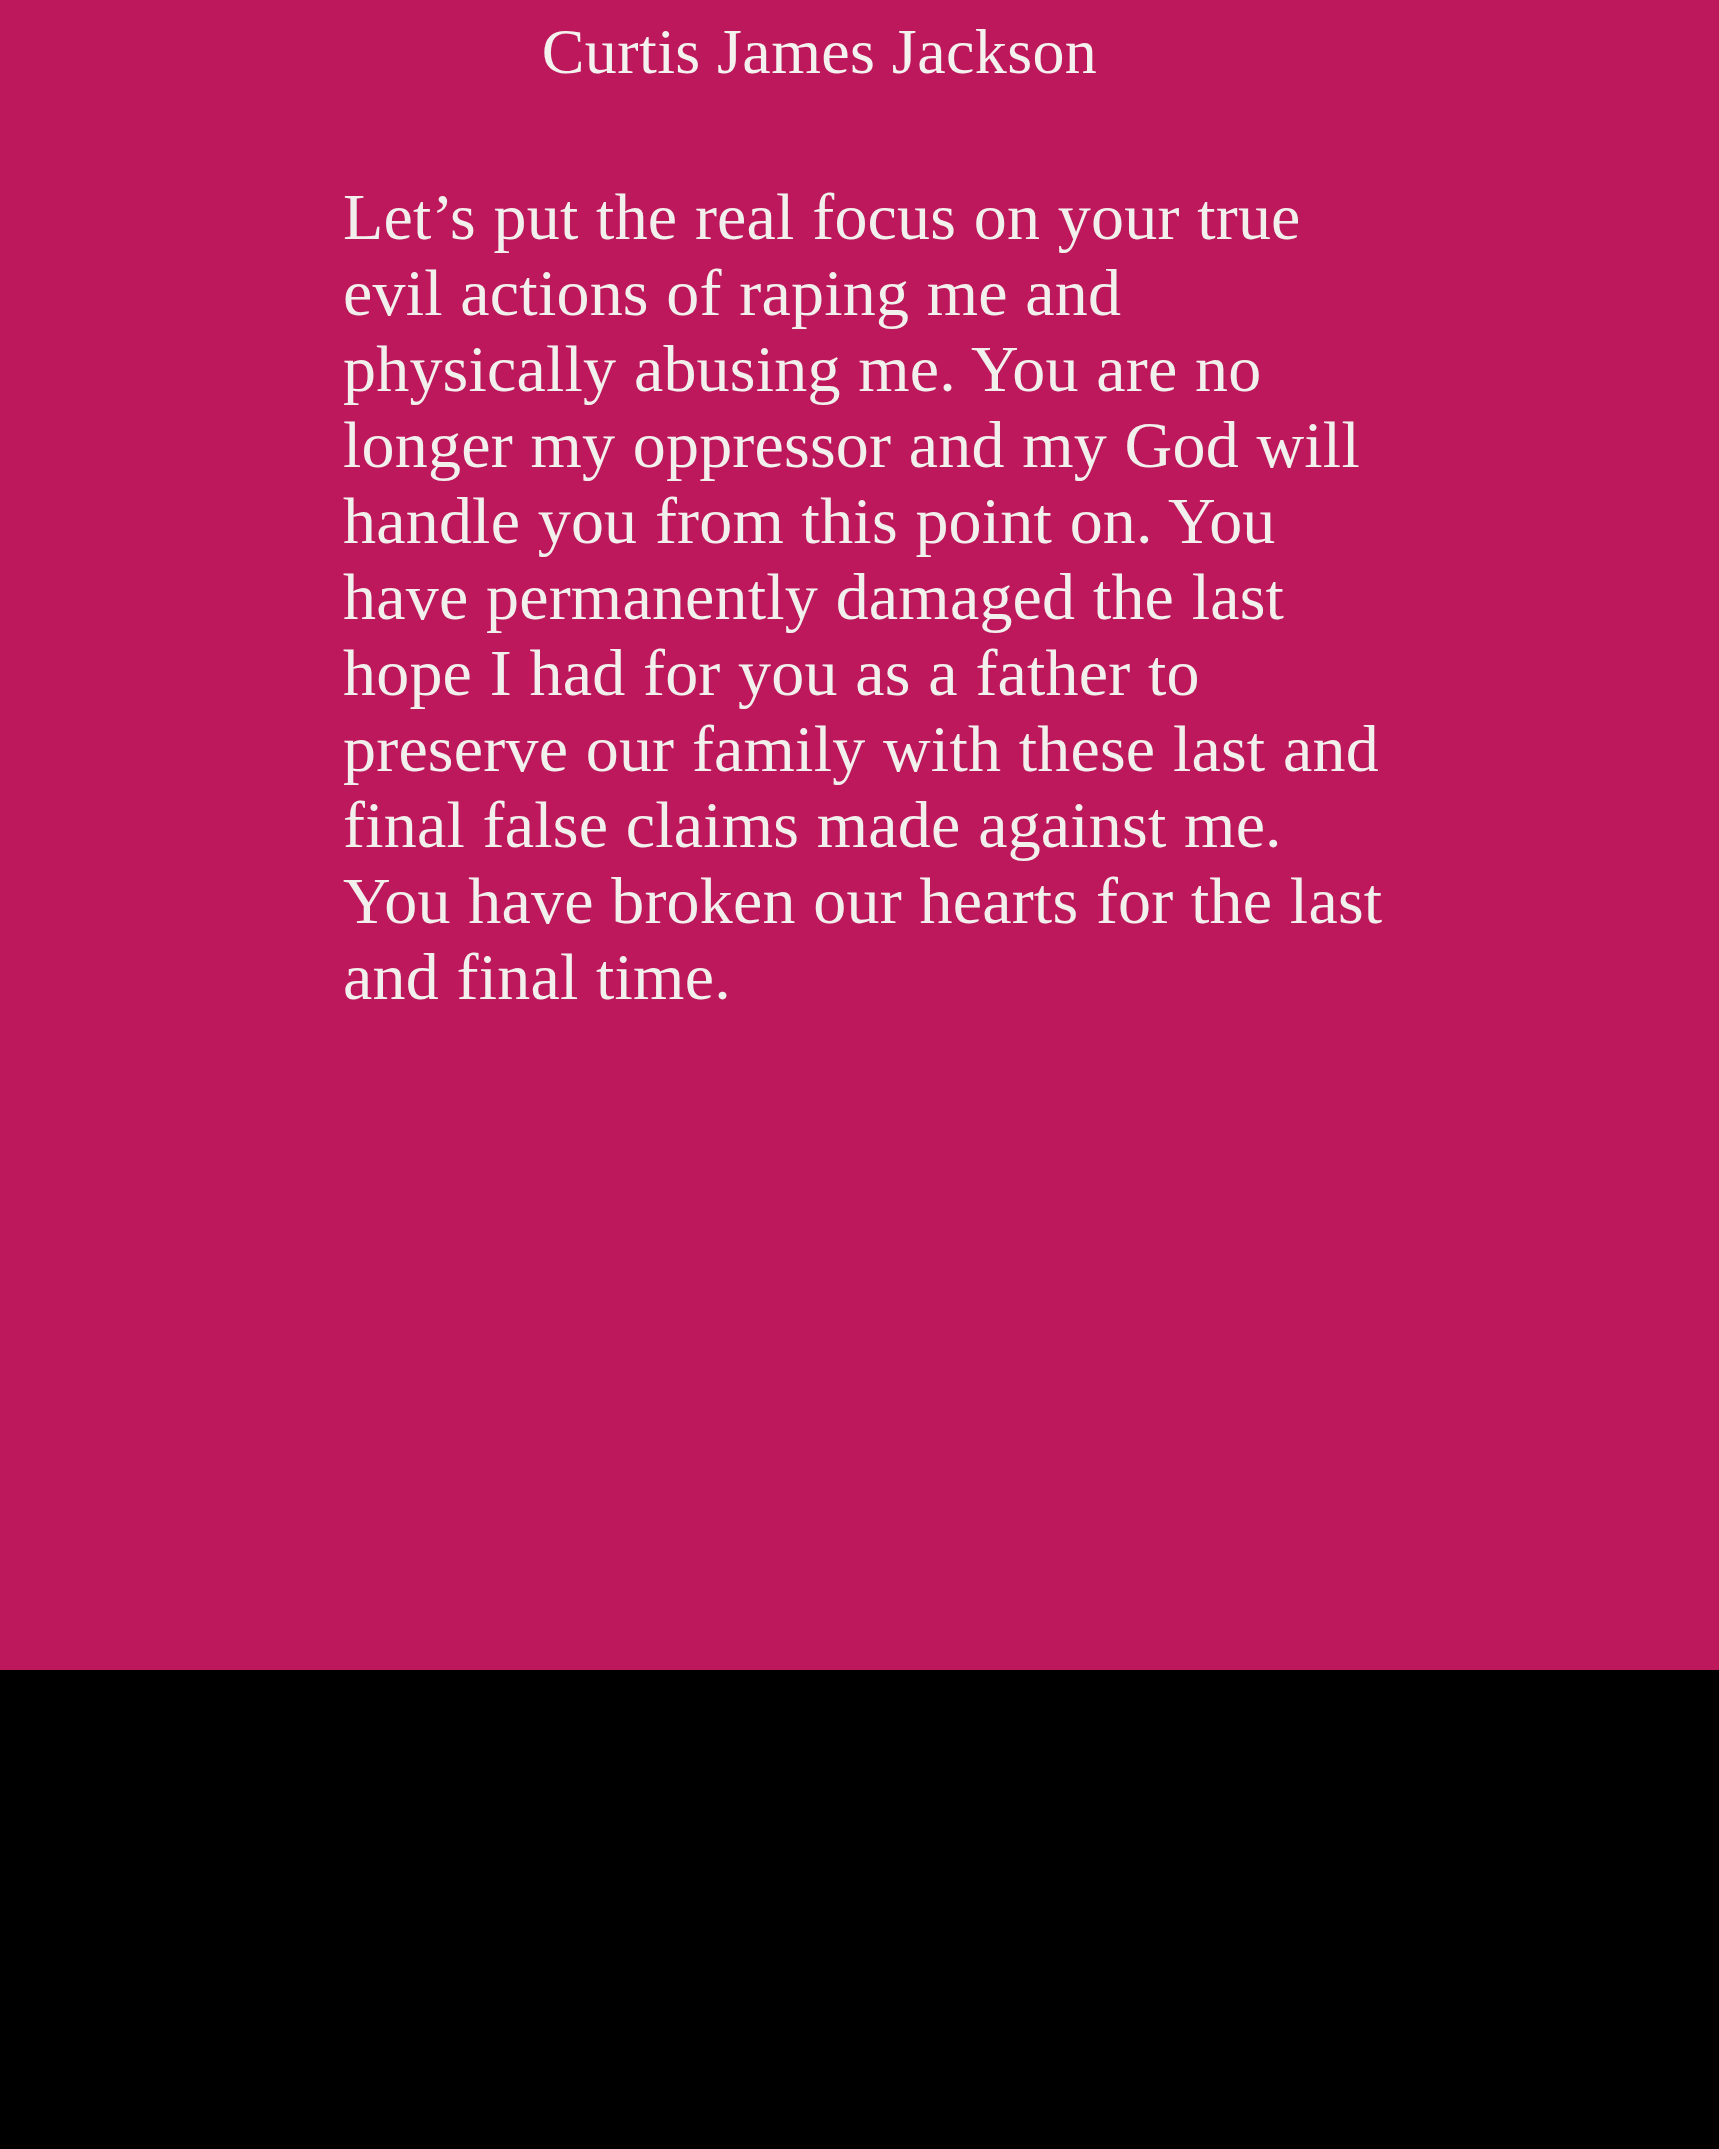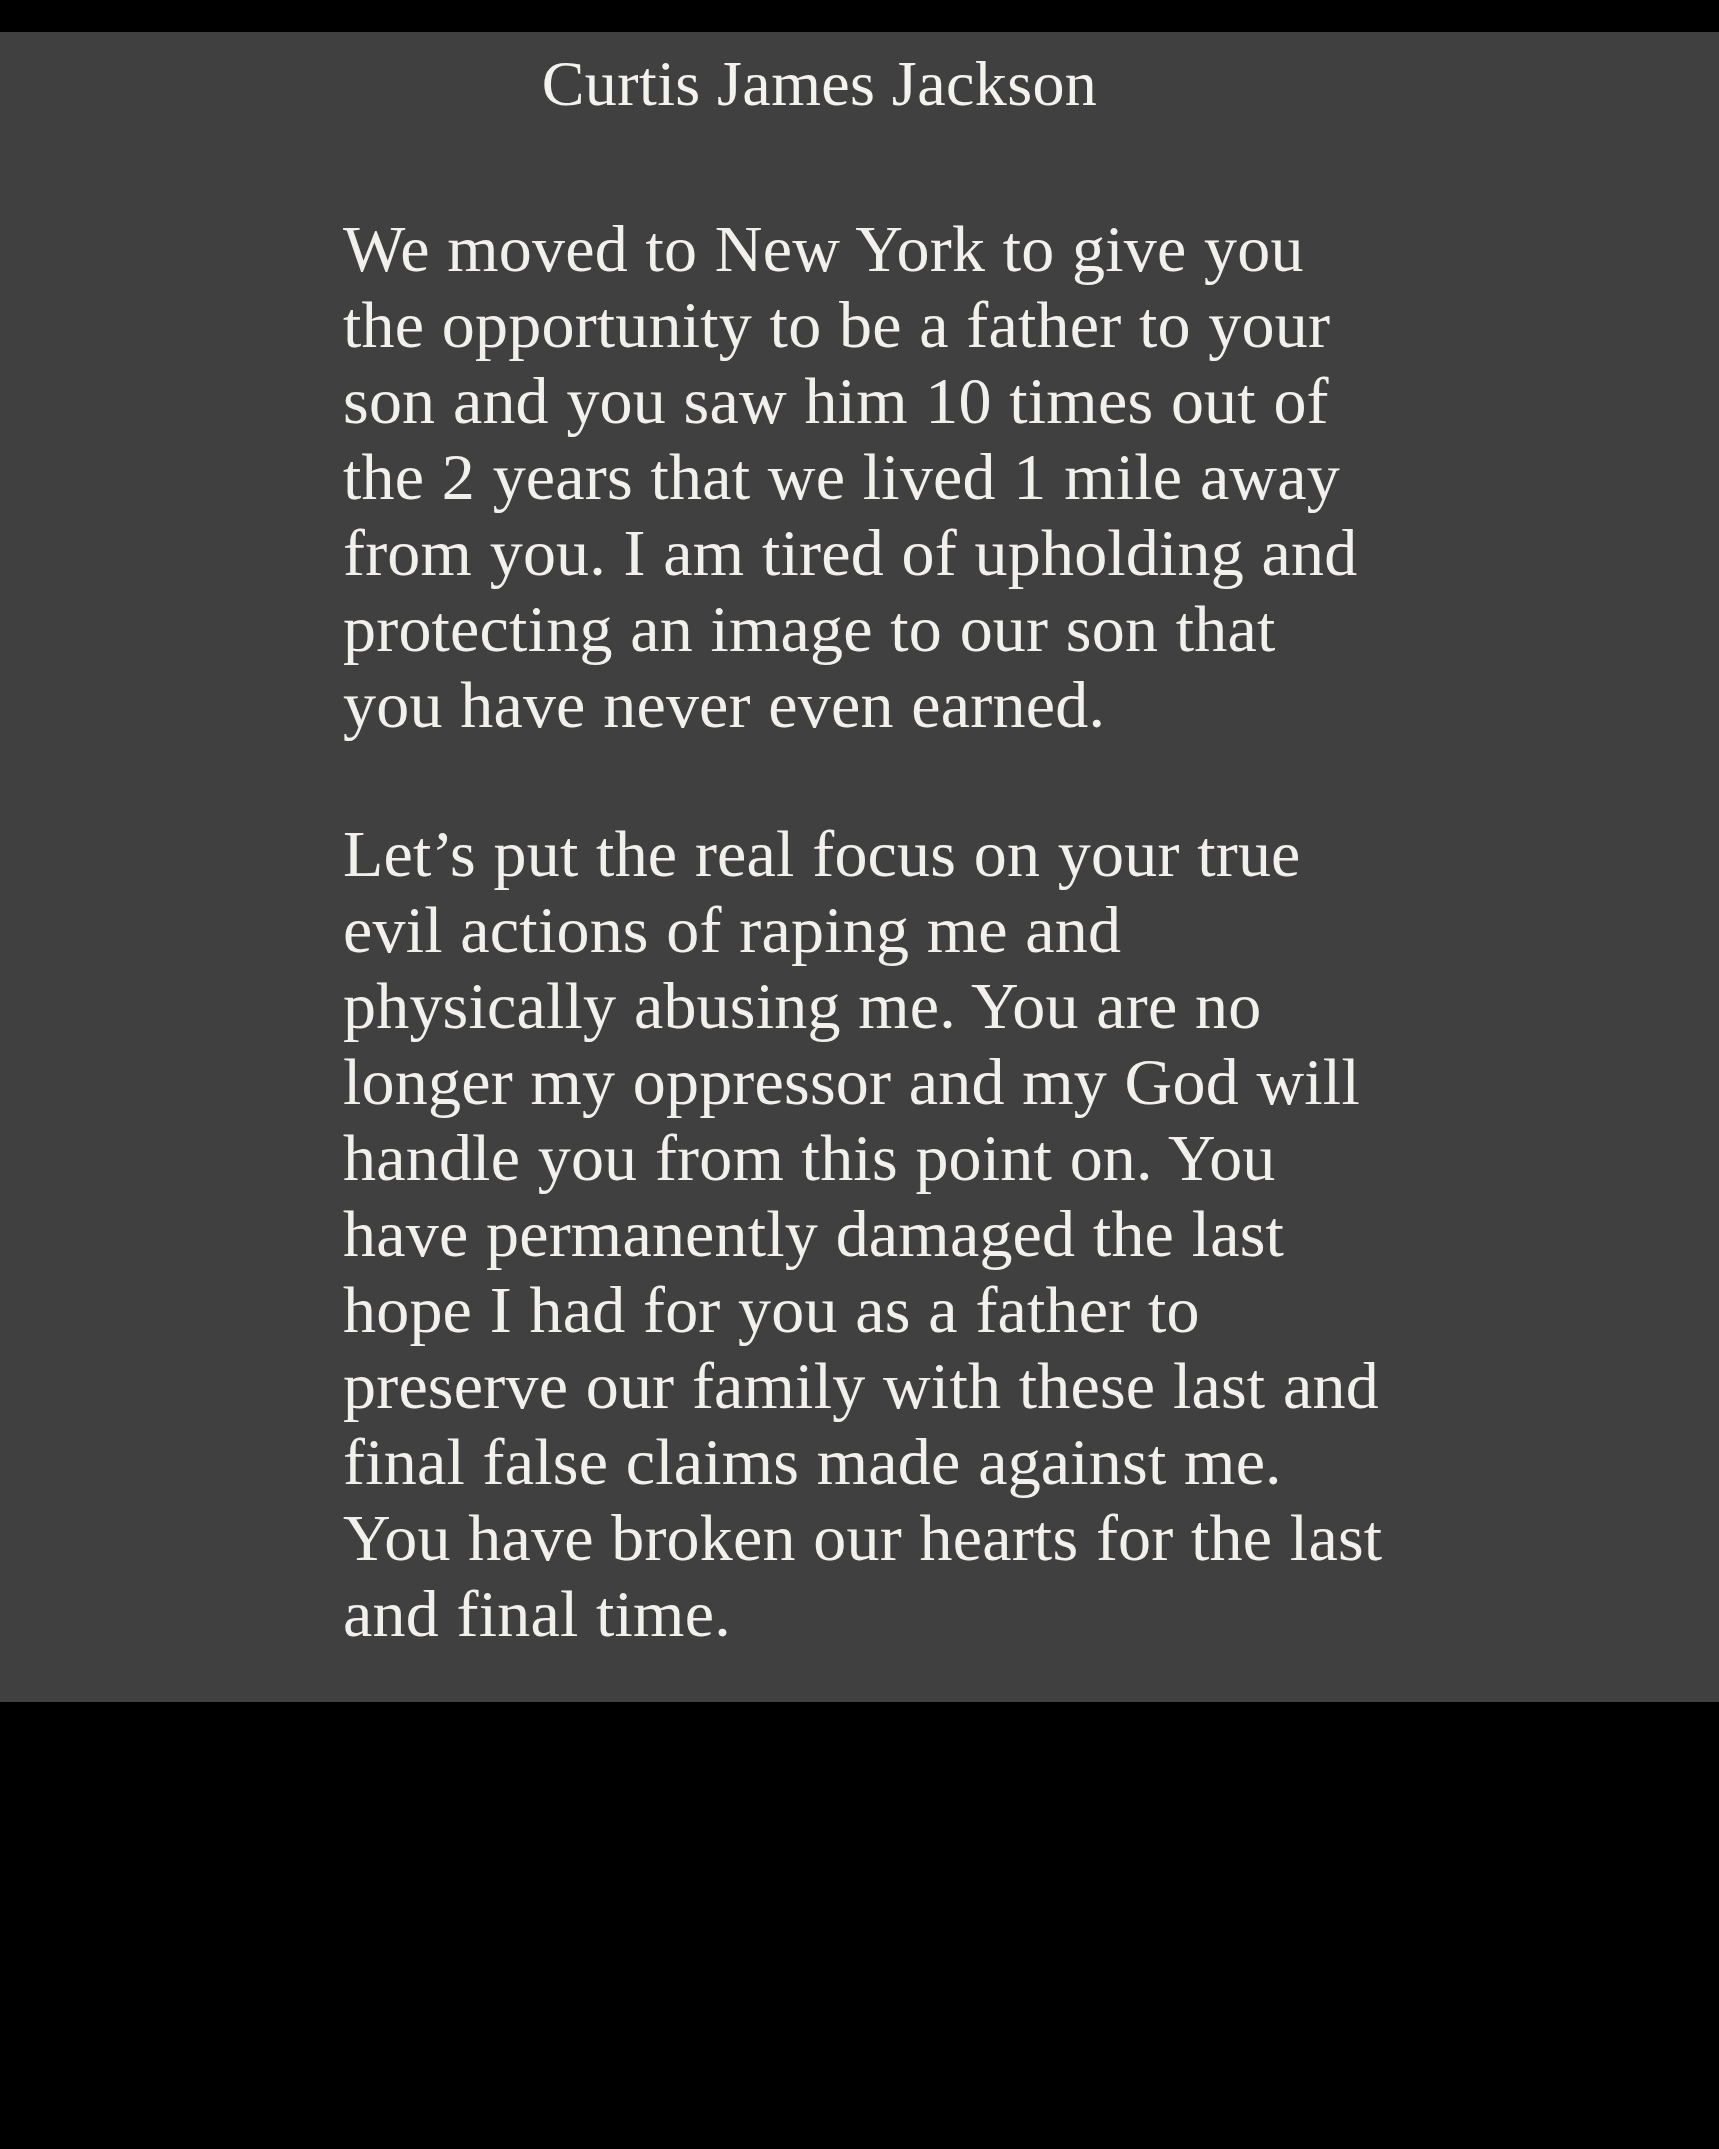--- a/index.html
+++ b/index.html
@@ -11,23 +11,22 @@
     height: 2149px;
     background: #000000;
     font-family: "Liberation Serif", "DejaVu Serif", serif;
     overflow: hidden;
   }
 
   #story-card {
     position: relative;
     width: 1720px;
     height: 1670px;
-    background: #404040;
+    background: #be185d;
     box-sizing: border-box;
-    margin-top: 32px;
   }
 
   #post-title {
     position: absolute;
     top: 16px;
     left: 0;
     width: 1639px;
     text-align: center;
     color: #f4f2ee;
     font-size: 64px;
@@ -60,18 +59,17 @@
   }
 </style>
 </head>
 <body>
 
 <div id="story-card">
 
   <div id="post-title">Curtis James Jackson</div>
 
   <div id="post-body">
-    <p class="body-paragraph">We moved to New York to give you the opportunity to be a father to your son and you saw him 10 times out of the 2 years that we lived 1 mile away from you. I am tired of upholding and protecting an image to our son that you have never even earned.</p>
     <p class="body-paragraph">Let’s put the real focus on your true evil actions of raping me and physically abusing me. You are no longer my oppressor and my God will handle you from this point on. You have permanently damaged the last hope I had for you as a father to preserve our family with these last and final false claims made against me. You have broken our hearts for the last and final time.</p>
   </div>
 
 </div>
 
 
 </body></html>

